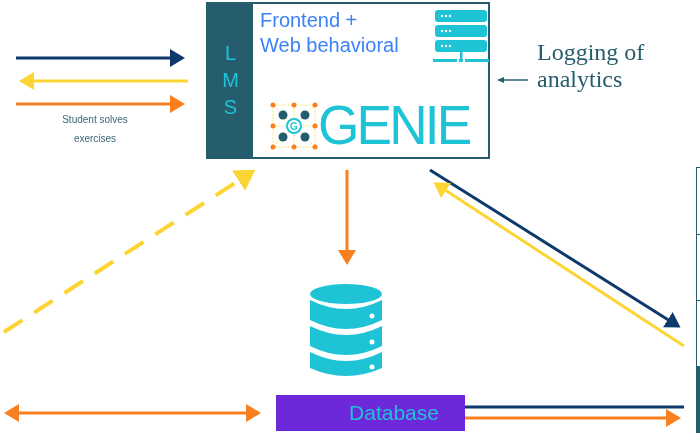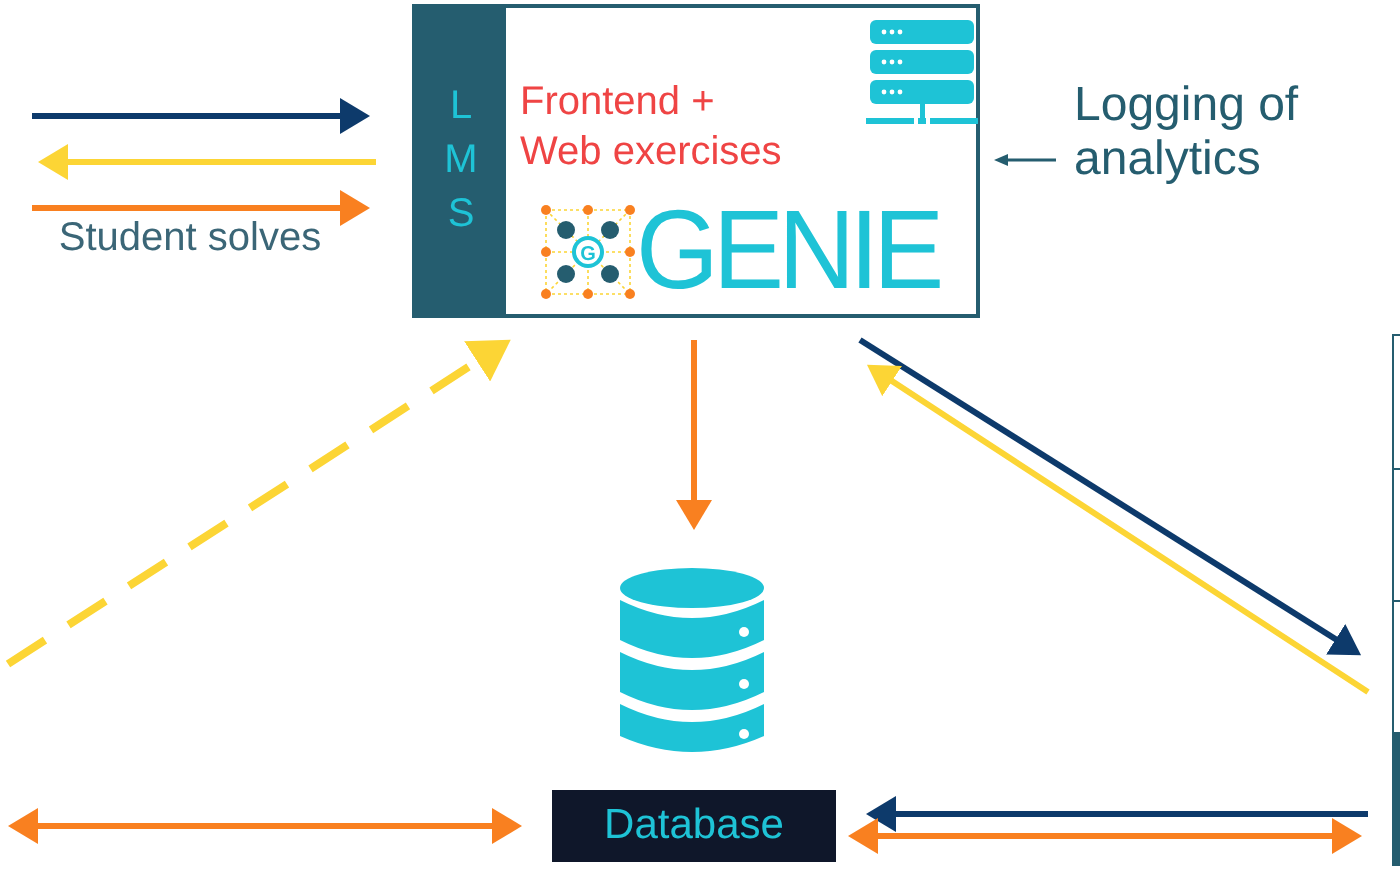--- a/index.html
+++ b/index.html
@@ -1,28 +1,28 @@
 <!DOCTYPE html>
 <html><head>
 <meta charset="utf-8">
 <style>
   html, body { margin:0; padding:0; background:#ffffff; }
   body { width:700px; height:441px; position:relative; overflow:hidden; font-family:"Liberation Sans", sans-serif; }
   #arrows { position:absolute; left:0; top:0; width:700px; height:441px; }
   .lms-box { position:absolute; left:206px; top:2px; width:284px; height:157px; border:2px solid #255d6f; box-sizing:border-box; background:#fff; }
   .lms-bar { position:absolute; left:0; top:0; width:45px; height:100%; background:#255d6f; display:flex; flex-direction:column; align-items:center; justify-content:center; }
   .lms-bar span { color:#1ec3d6; font-size:20px; line-height:27px; }
-  .frontend-title { position:absolute; left:52px; top:4px; color:#ef4444; font-size:20px; line-height:25px;margin-top:31px; }
+  .frontend-title { position:absolute; left:52px; top:4px; color:#3b82f6; font-size:20px; line-height:25px; }
   .server-icon { position:absolute; left:225px; top:6px; width:60px; height:54px; }
   .genie-logo { position:absolute; left:62px; top:96px; width:210px; height:52px; }
   .genie-text { position:absolute; left:48px; top:-8px; font-size:56px; color:#1ec3d6; letter-spacing:-3px; font-family:"Liberation Sans", sans-serif; transform:scaleX(0.95); transform-origin:left; }
-  .student-label { position:absolute; left:20px; top:110px; width:150px; text-align:center; color:#3b6677; font-size:20px; line-height:19px; }
-  .logging-label { position:absolute; left:537px; top:39px; color:#255d6f; font-size:24px; line-height:27px; }
+  .student-label { position:absolute; left:20px; top:110px; width:150px; text-align:center; color:#3b6677; font-size:10px; line-height:19px; }
+  .logging-label { position:absolute; left:537px; top:39px; color:#255d6f; font-size:24px; line-height:27px;font-family:Liberation Serif, serif; }
   .db-icon { position:absolute; left:308px; top:284px; width:76px; height:96px; }
-  .db-box { position:absolute; left:276px; top:395px; width:142px; height:36px; background:#0f172a; display:flex; align-items:center; justify-content:center; }
+  .db-box { position:absolute; left:276px; top:395px; width:142px; height:36px; background:#6d28d9; display:flex; align-items:center; justify-content:center;padding-left:47px; }
   .db-box span { color:#1ec3d6; font-size:21px; }
   .right-panel { position:absolute; left:696px; top:167px; width:10px; height:200px; border:1px solid #255d6f; border-right:none; box-sizing:border-box; }
   .right-panel .div1 { position:absolute; left:0; top:66px; width:10px; border-top:1px solid #255d6f; }
   .right-panel .div2 { position:absolute; left:0; top:132px; width:10px; border-top:1px solid #255d6f; }
   .right-dark { position:absolute; left:696px; top:367px; width:10px; height:66px; background:#255d6f; }
 </style>
 </head>
 <body>
 
 <svg id="arrows" viewBox="0 0 700 441" xmlns="http://www.w3.org/2000/svg">
@@ -62,21 +62,21 @@
 </svg>
 
 <div class="lms-box">
   <div class="lms-bar">
     <span>L</span>
     <span>M</span>
     <span>S</span>
   </div>
   <div class="frontend-title">
     <div>Frontend +</div>
-    <div>Web exercises</div>
+    <div>Web behavioral</div>
   </div>
   <svg class="server-icon" viewBox="0 0 60 54">
     <rect x="2" y="0" width="52" height="12" rx="3" fill="#1ec3d6"></rect>
     <rect x="2" y="15" width="52" height="12" rx="3" fill="#1ec3d6"></rect>
     <rect x="2" y="30" width="52" height="12" rx="3" fill="#1ec3d6"></rect>
     <circle cx="9" cy="6" r="1.2" fill="#fff"></circle>
       <circle cx="13" cy="6" r="1.2" fill="#fff"></circle>
       <circle cx="17" cy="6" r="1.2" fill="#fff"></circle>
     <circle cx="9" cy="21" r="1.2" fill="#fff"></circle>
       <circle cx="13" cy="21" r="1.2" fill="#fff"></circle>
@@ -119,20 +119,21 @@
       </g>
       <circle cx="24" cy="24" r="7" fill="#fff" stroke="#1ec3d6" stroke-width="2"></circle>
       <text x="24" y="28" text-anchor="middle" font-size="10" font-weight="bold" fill="#1ec3d6" font-family="Liberation Sans, sans-serif">G</text>
     </svg>
     <span class="genie-text">GENIE</span>
   </div>
 </div>
 
 <div class="student-label">
   <div>Student solves</div>
+  <div>exercises</div>
 </div>
 
 <div class="logging-label">
   <div>Logging of</div>
   <div>analytics</div>
 </div>
 
 <svg class="db-icon" viewBox="0 0 76 96">
   <ellipse cx="38" cy="10" rx="36" ry="10" fill="#1ec3d6"></ellipse>
   <path d="M2,16 Q38,34 74,16 L74,36 Q38,54 2,36 Z" fill="#1ec3d6"></path>

